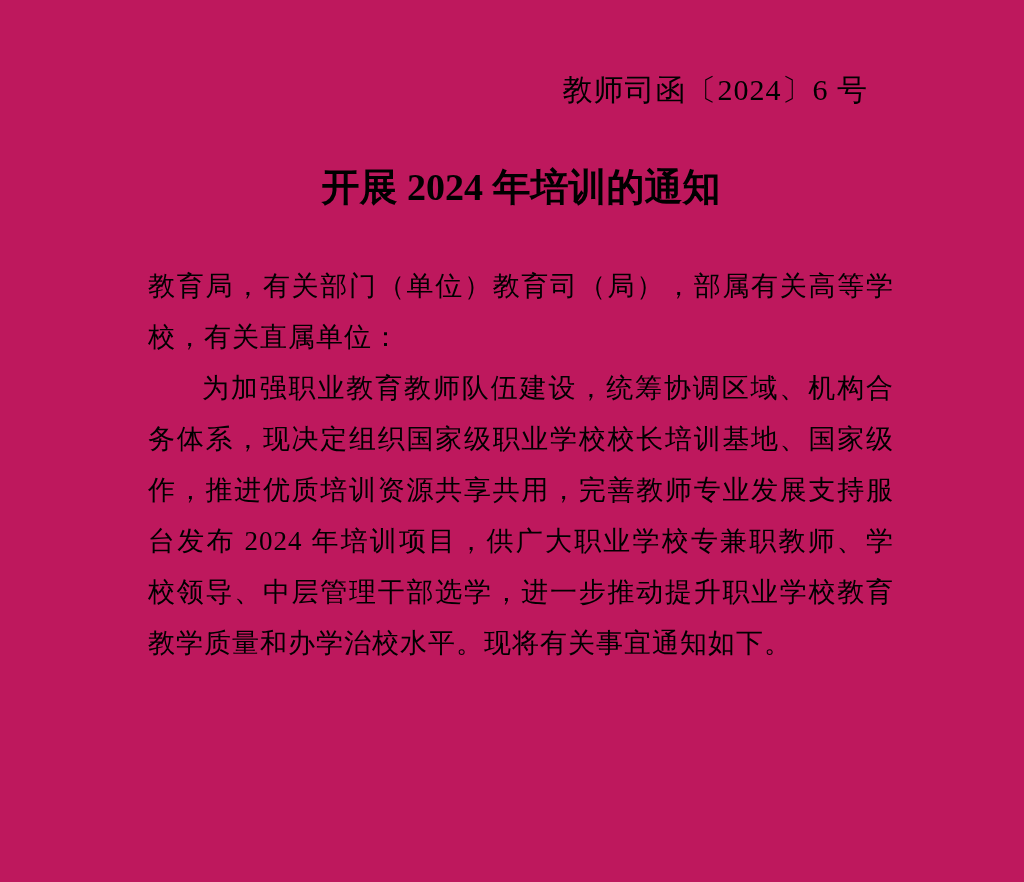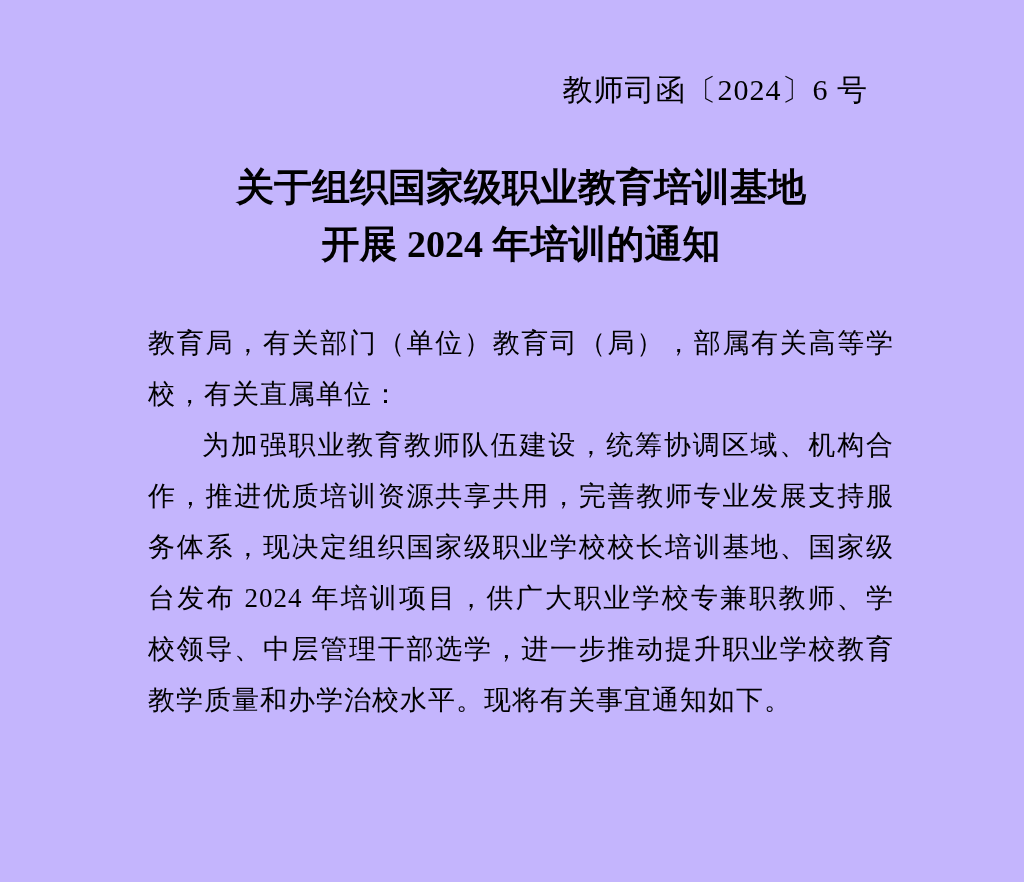--- a/index.html
+++ b/index.html
@@ -4,21 +4,21 @@
 <style>
   html, body {
     margin: 0;
     padding: 0;
     background: #ffffff;
   }
   .page {
     position: relative;
     width: 1024px;
     height: 882px;
-    background: #c4b5fd;
+    background: #be185d;
     color: #000000;
     overflow: hidden;
     font-family: "Liberation Serif", "DejaVu Serif", serif;
   }
   .content {
     padding-left: 148px;
     padding-right: 130px;
   }
   .doc-number {
     margin-top: 72px;
@@ -59,35 +59,34 @@
 </style>
 </head>
 <body>
 
 <div class="page">
   <div class="content">
 
     <div class="doc-number">教师司函〔2024〕6 号</div>
 
     <div class="title-block">
-      <div class="title-line">关于组织国家级职业教育培训基地</div>
       <div class="title-line">开展 2024 年培训的通知</div>
     </div>
 
     <div class="body-block">
 
       <div class="paragraph">
         <div class="line">教育局，有关部门（单位）教育司（局），部属有关高等学</div>
         <div class="line last">校，有关直属单位：</div>
       </div>
 
       <div class="paragraph">
         <div class="line indent">为加强职业教育教师队伍建设，统筹协调区域、机构合</div>
+        <div class="line">务体系，现决定组织国家级职业学校校长培训基地、国家级</div>
         <div class="line">作，推进优质培训资源共享共用，完善教师专业发展支持服</div>
-        <div class="line">务体系，现决定组织国家级职业学校校长培训基地、国家级</div>
         <div class="line">台发布 2024 年培训项目，供广大职业学校专兼职教师、学</div>
         <div class="line">校领导、中层管理干部选学，进一步推动提升职业学校教育</div>
         <div class="line last">教学质量和办学治校水平。现将有关事宜通知如下。</div>
       </div>
 
     </div>
   </div>
 </div>
 
 </body></html>

